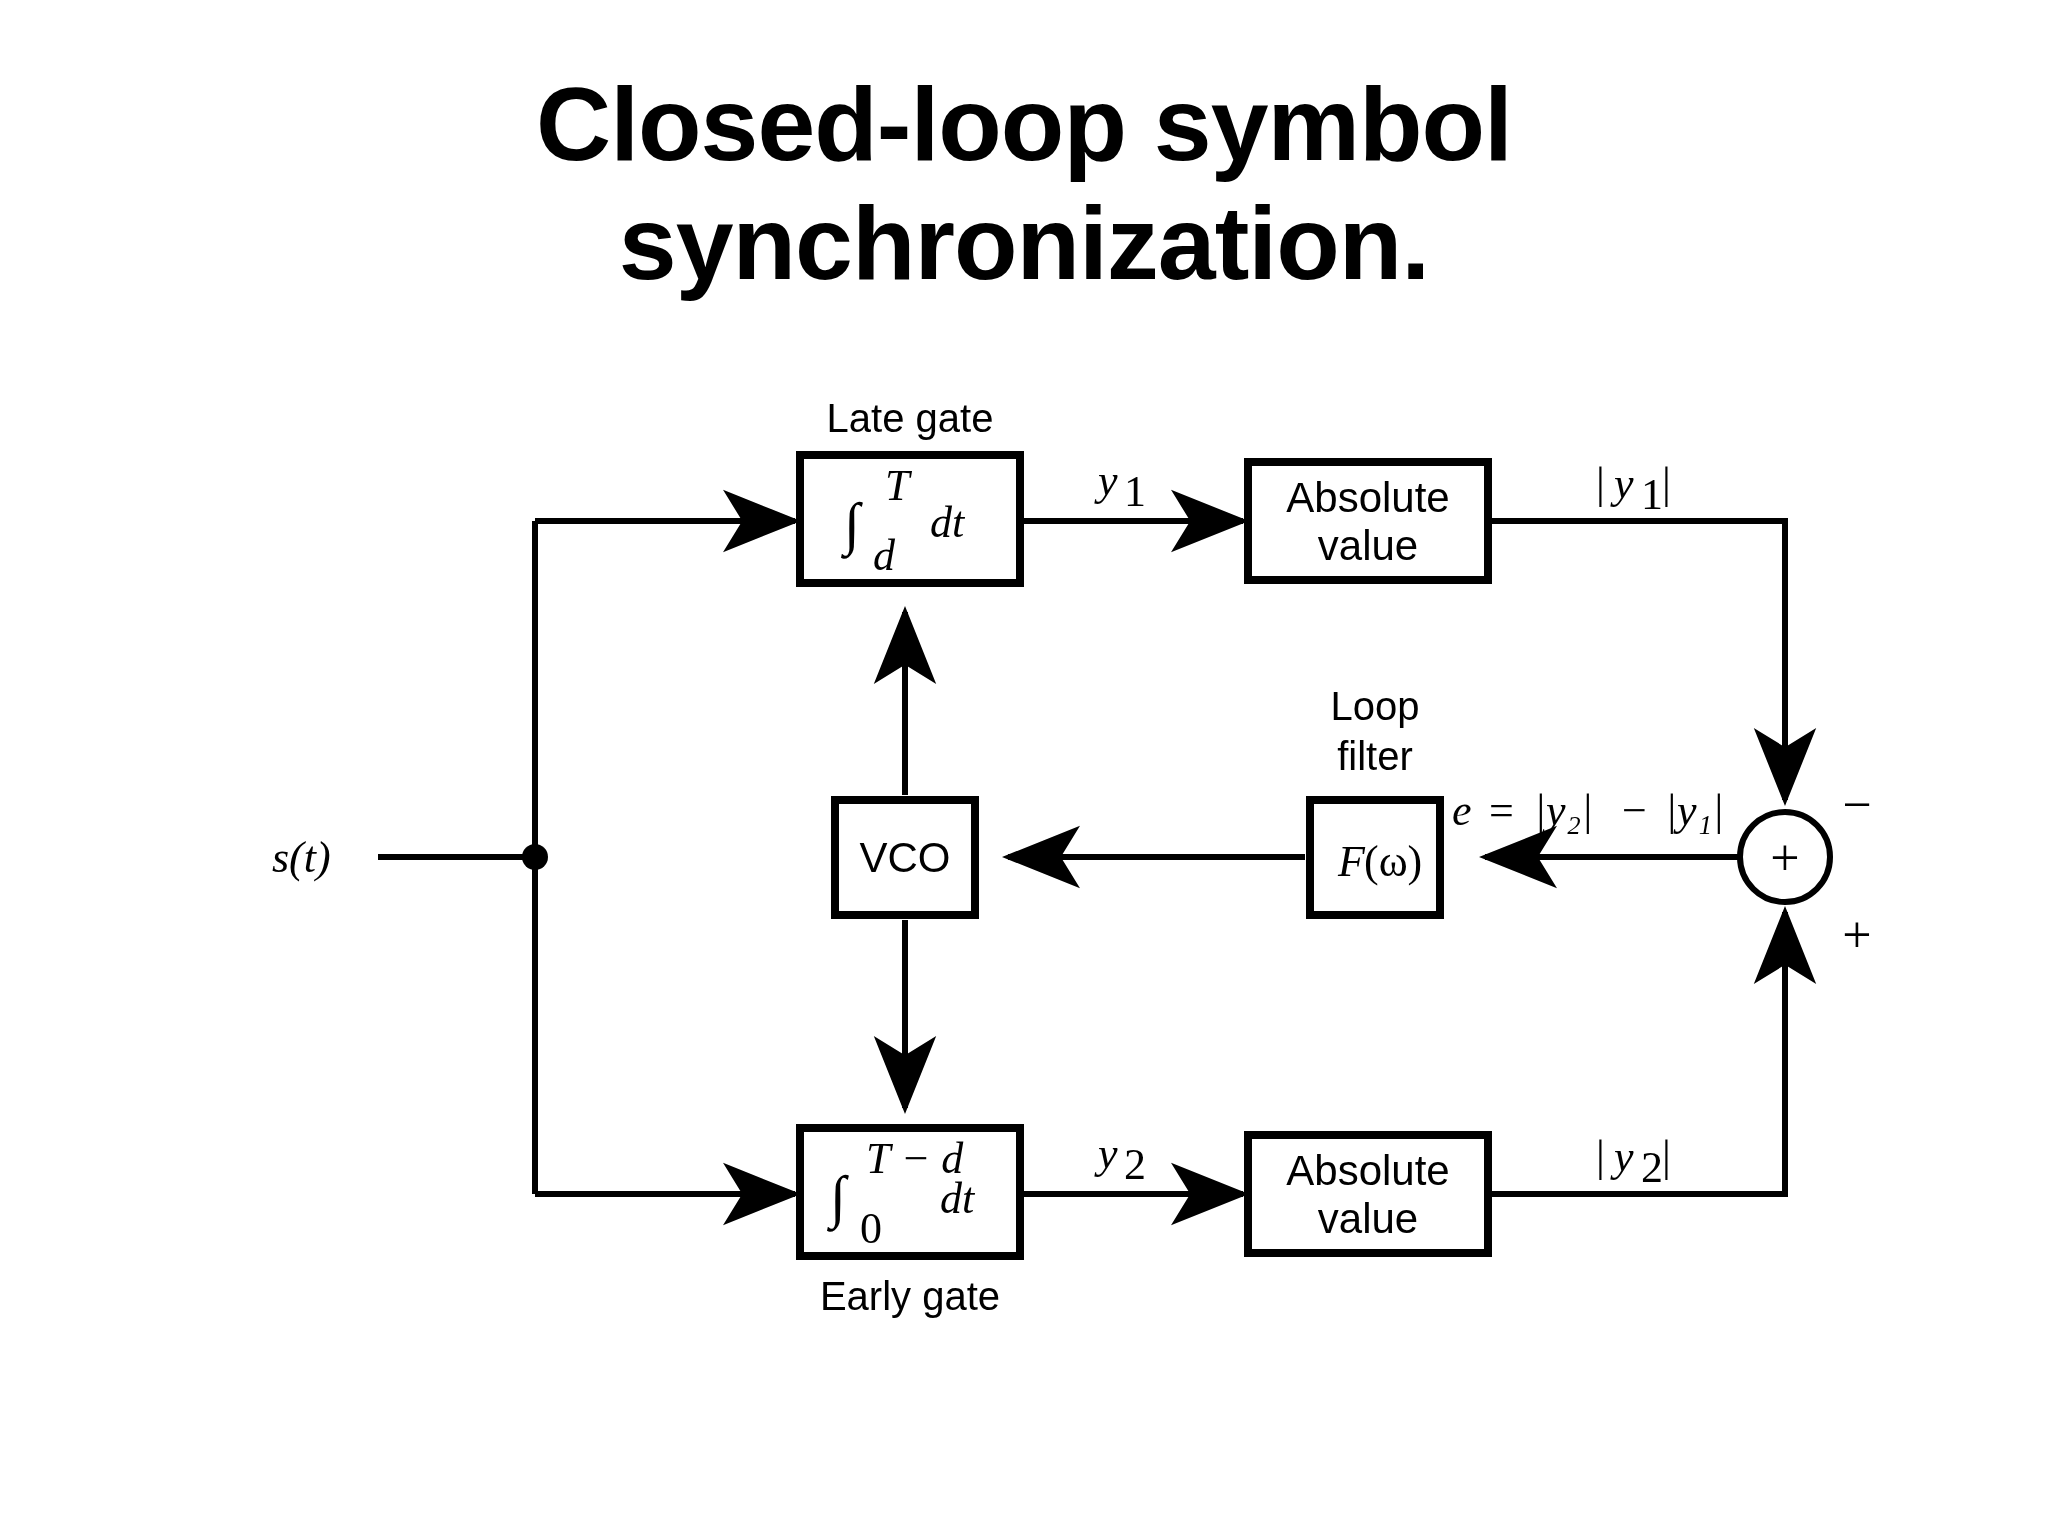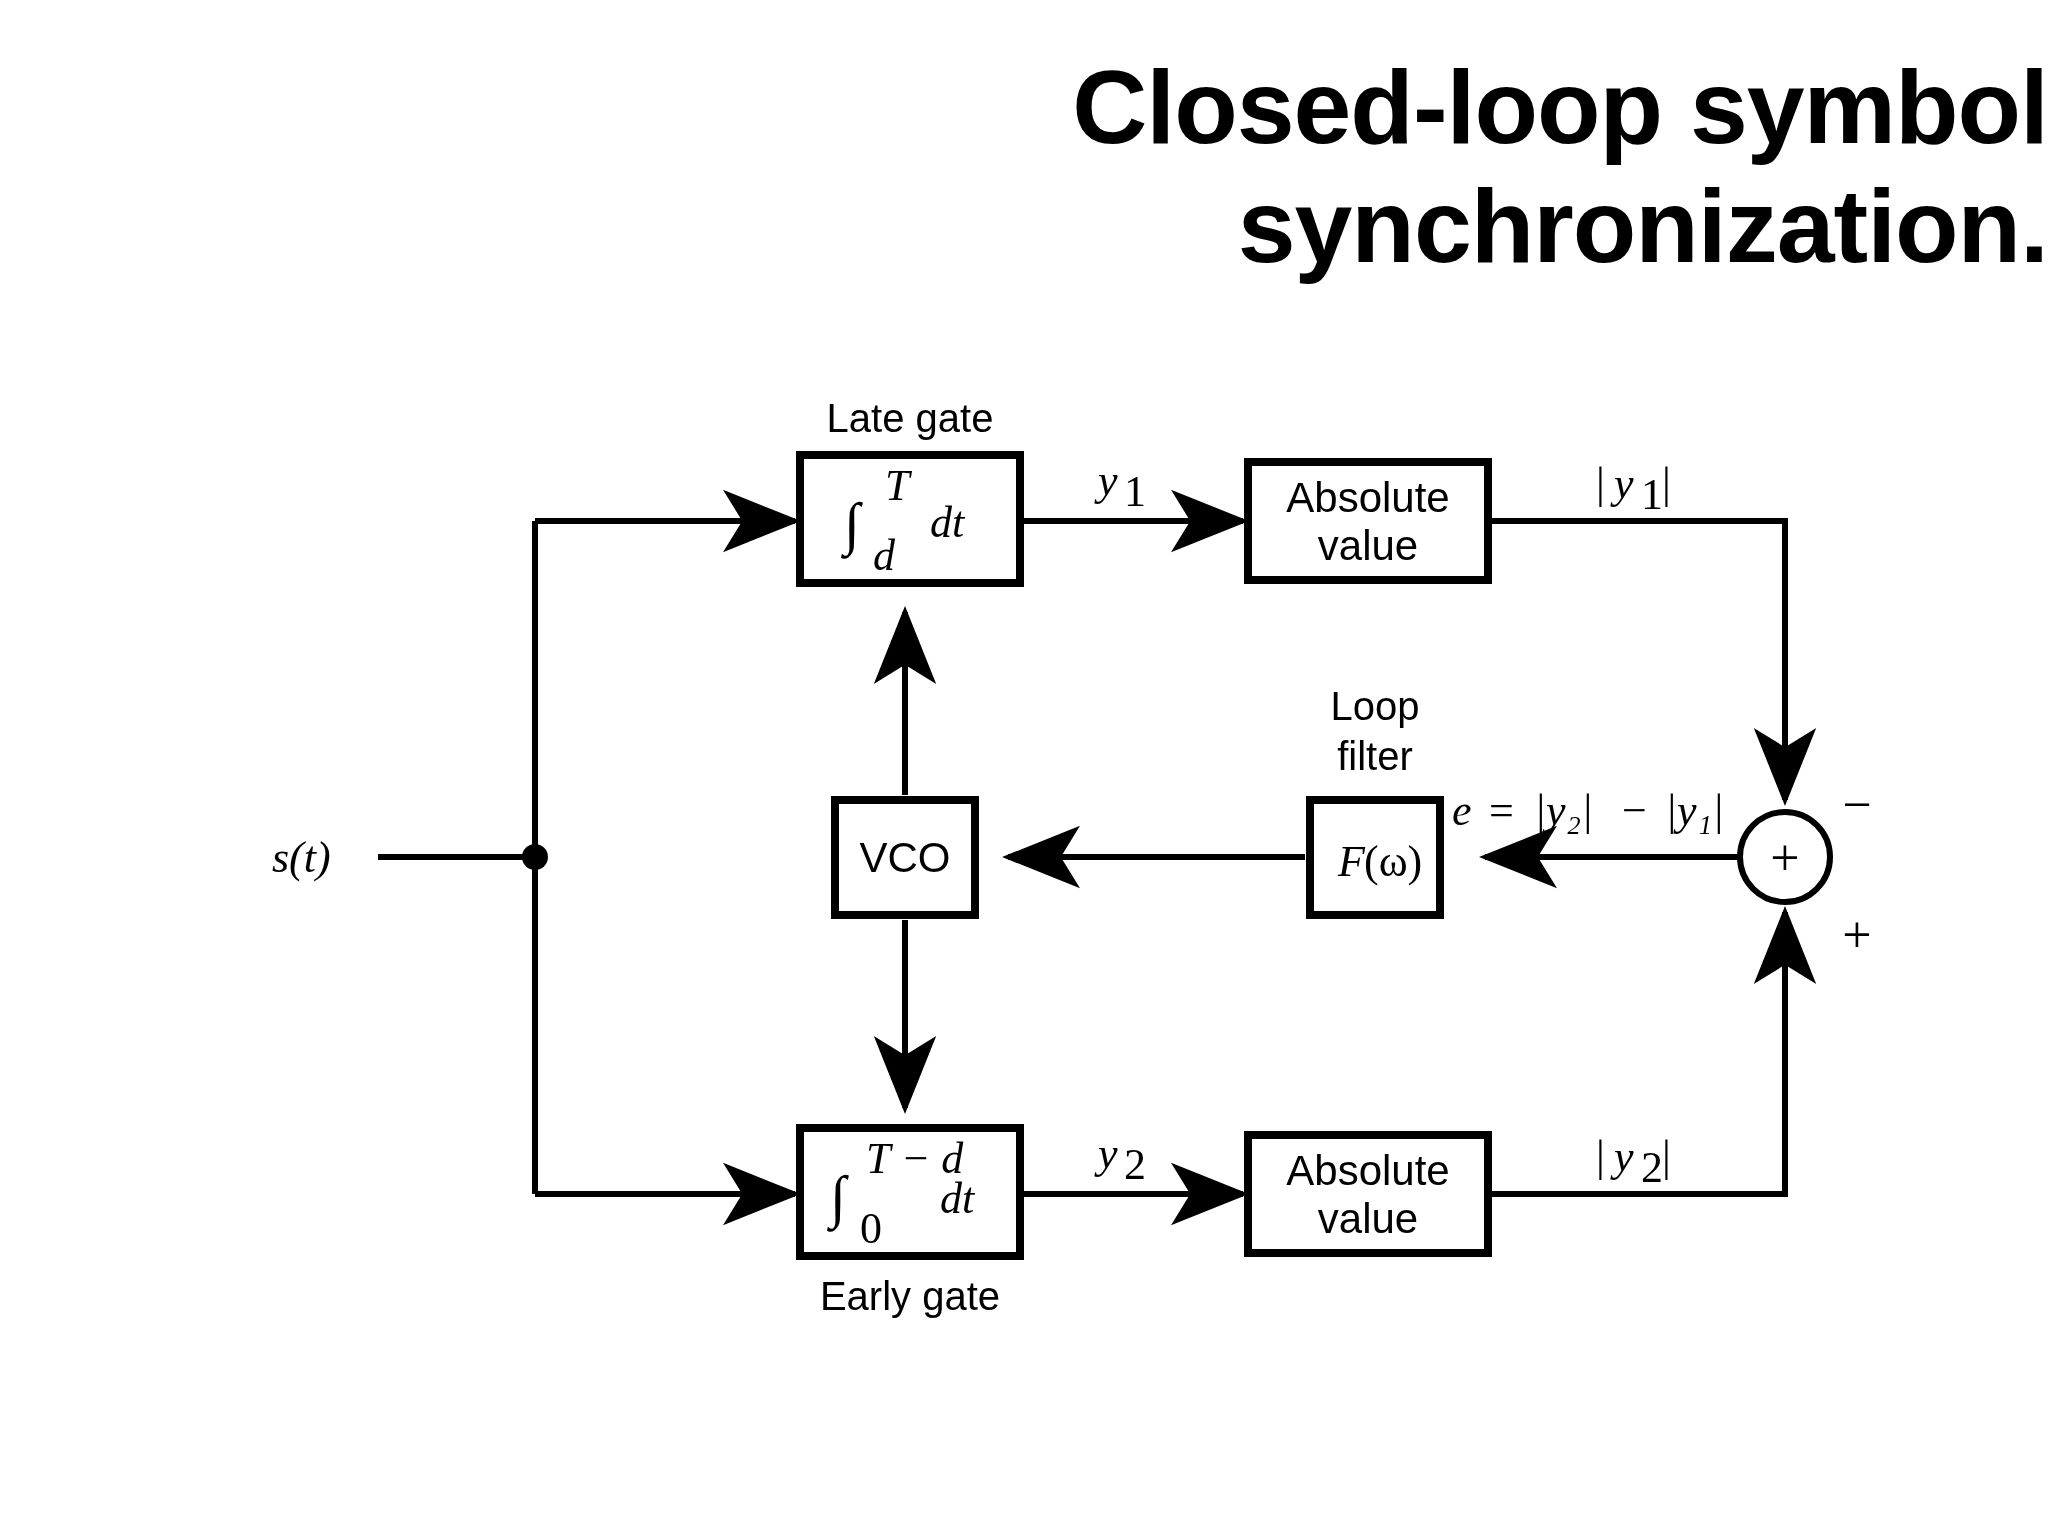--- a/index.html
+++ b/index.html
@@ -11,23 +11,23 @@
     position: relative;
     width: 2048px;
     height: 1536px;
     background: #ffffff;
     overflow: hidden;
     font-family: "Liberation Sans", sans-serif;
   }
   #slide-title {
     position: absolute;
     left: 0;
-    top: 48px;
-    width: 2048px;
-    text-align: right;
+    top: 65px;
+    width: 2048px;
+    text-align: center;
     font-family: "Liberation Sans", sans-serif;
     font-weight: bold;
     font-size: 104px;
     line-height: 1.14;
     letter-spacing: -1px;
     color: #000000;
     white-space: pre-line;
   }
   #diagram-wrap {
     position: absolute;

